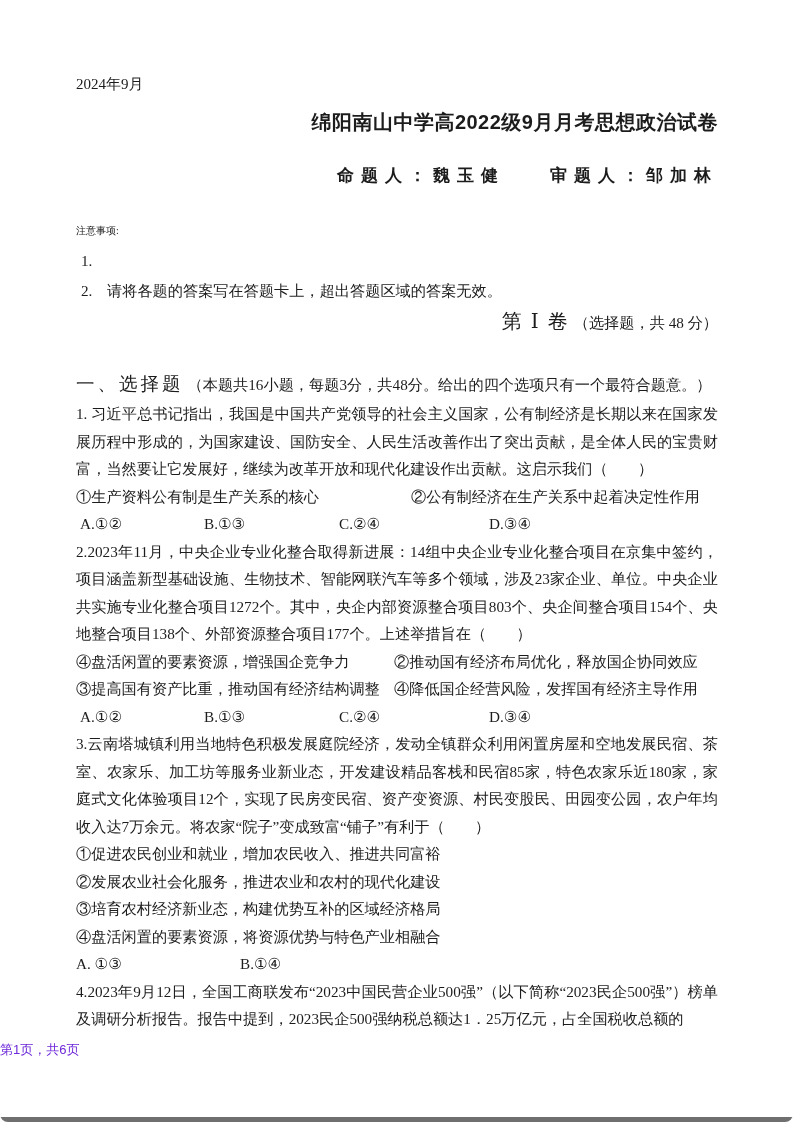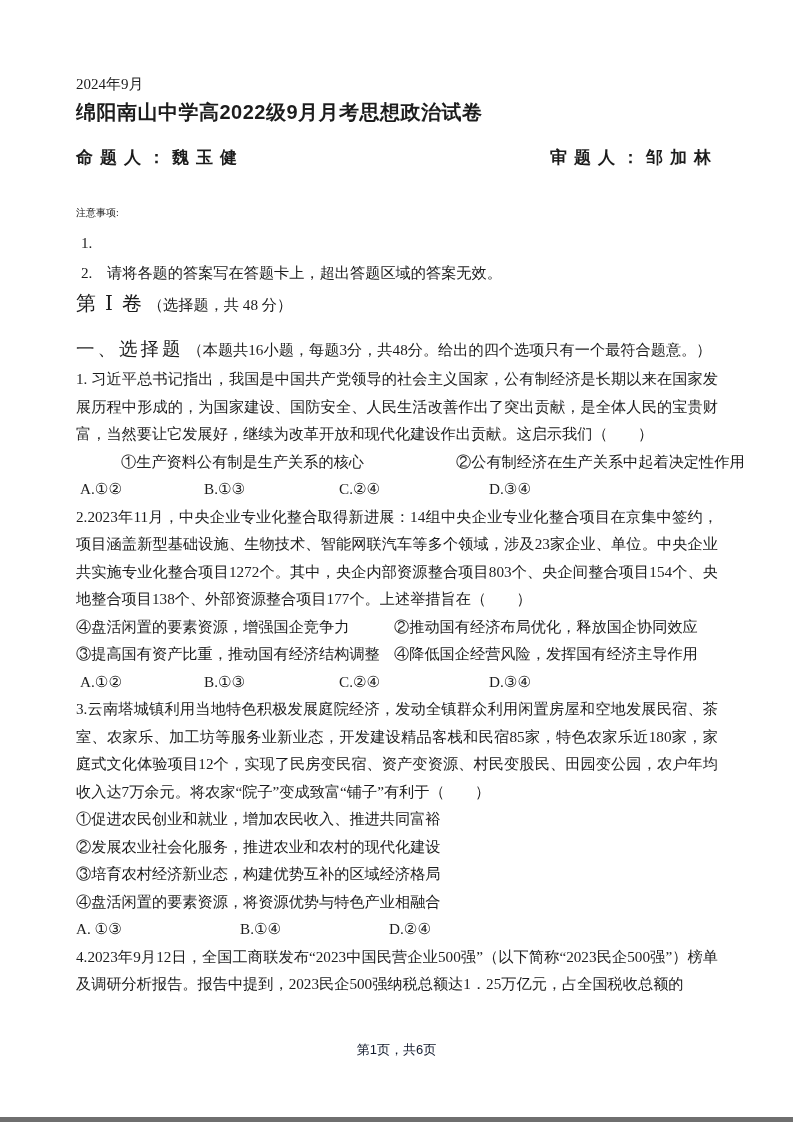--- a/index.html
+++ b/index.html
@@ -5,55 +5,56 @@
   html,body { margin:0; padding:0; background:#ffffff; }
   .page {
     position:relative;
     width:793px; height:1122px;
     background:#ffffff;
     overflow:hidden;
     font-family:"Liberation Serif","DejaVu Serif",serif;
     color:#1c1c1c;
     box-sizing:border-box;
     padding:0 75px 0 76px;
+    border-radius:8px;
   }
   .date { margin-top:74px; font-size:15px; line-height:20px; }
   .doc-title {
-    margin-top:5px; text-align:left;
+    margin-top:15px; text-align:right;
     font-family:"Liberation Sans","DejaVu Sans",sans-serif;
     font-weight:bold; font-size:20px; line-height:26px;
     letter-spacing:0.5px;
   }
   .authors {
-    margin-top:22px; display:flex; justify-content:space-between; gap:45px;
+    margin-top:30px; display:flex; justify-content:flex-end; gap:45px;
     font-weight:bold; font-size:17px; line-height:22px; letter-spacing:7px;
   }
   .notice-heading { margin-top:34px; font-size:10px; line-height:19px; }
   .notice-item { margin-top:11px; display:flex; font-size:15.2px; line-height:19px; padding-left:5px; }
   .notice-item .num { width:26px; flex:0 0 26px; }
-  .section-heading { margin-top:8px; text-align:left; line-height:26px; }
+  .section-heading { margin-top:8px; text-align:right; line-height:26px; }
   .section-heading .big { font-size:20px; letter-spacing:2px; }
   .section-heading .small { font-size:15.2px; }
-  .part-heading { margin-top:19px; line-height:24px; }
+  .part-heading { margin-top:36px; line-height:24px; }
   .part-heading .big { font-size:18.5px; letter-spacing:3px; }
   .part-heading .small { font-size:15.2px; letter-spacing:0; }
   .questions { margin-top:3px; font-size:15.2px; line-height:27.5px; }
   .q .stem { text-align:justify; }
   .opt-row { display:flex; }
   .opt-row .opt { white-space:nowrap; }
-  .q1 .opt-row .opt:first-child { width:335px; flex:0 0 335px;margin-left:45px; }
+  .q1 .opt-row .opt:first-child { width:335px; flex:0 0 335px; }
   .q2 .opt-row .opt:first-child { width:318px; flex:0 0 318px; }
   .choices { display:grid; }
   .q1 .choices, .q2 .choices { grid-template-columns:124px 135px 150px auto; padding-left:4px; }
   .q3 .choices { grid-template-columns:164px 149px 157px auto; }
   .footer {
     position:absolute; left:0; right:0; top:1041px;
-    text-align:center;
+    text-align:left;
     font-family:"Liberation Sans","DejaVu Sans",sans-serif;
-    font-size:13px; color:#0f172a;
+    font-size:13px; color:#6d28d9;
   }
   .bottom-bar {
     position:absolute; left:0; right:0; bottom:0; height:5px;
     background:#6f6f6f;
   }
 </style>
 </head>
 <body>
 
 <div class="page">
@@ -130,21 +131,20 @@
         </div>
         <div class="opt-row">
           <span class="opt">③培育农村经济新业态，构建优势互补的区域经济格局</span>
         </div>
         <div class="opt-row">
           <span class="opt">④盘活闲置的要素资源，将资源优势与特色产业相融合</span>
         </div>
         <div class="choices">
           <span>A. ①③</span>
           <span>B.①④</span>
-          <span>D.②④</span>
         </div>
       </div>
       <div class="q q4">
         <div class="stem">4.2023年9月12日，全国工商联发布“2023中国民营企业500强”（以下简称“2023民企500强”）榜单及调研分析报告。报告中提到，2023民企500强纳税总额达1．25万亿元，占全国税收总额的</div>
       </div>
     </div>
 
   <div class="footer">第1页，共6页</div>
 
   <div class="bottom-bar"></div>

